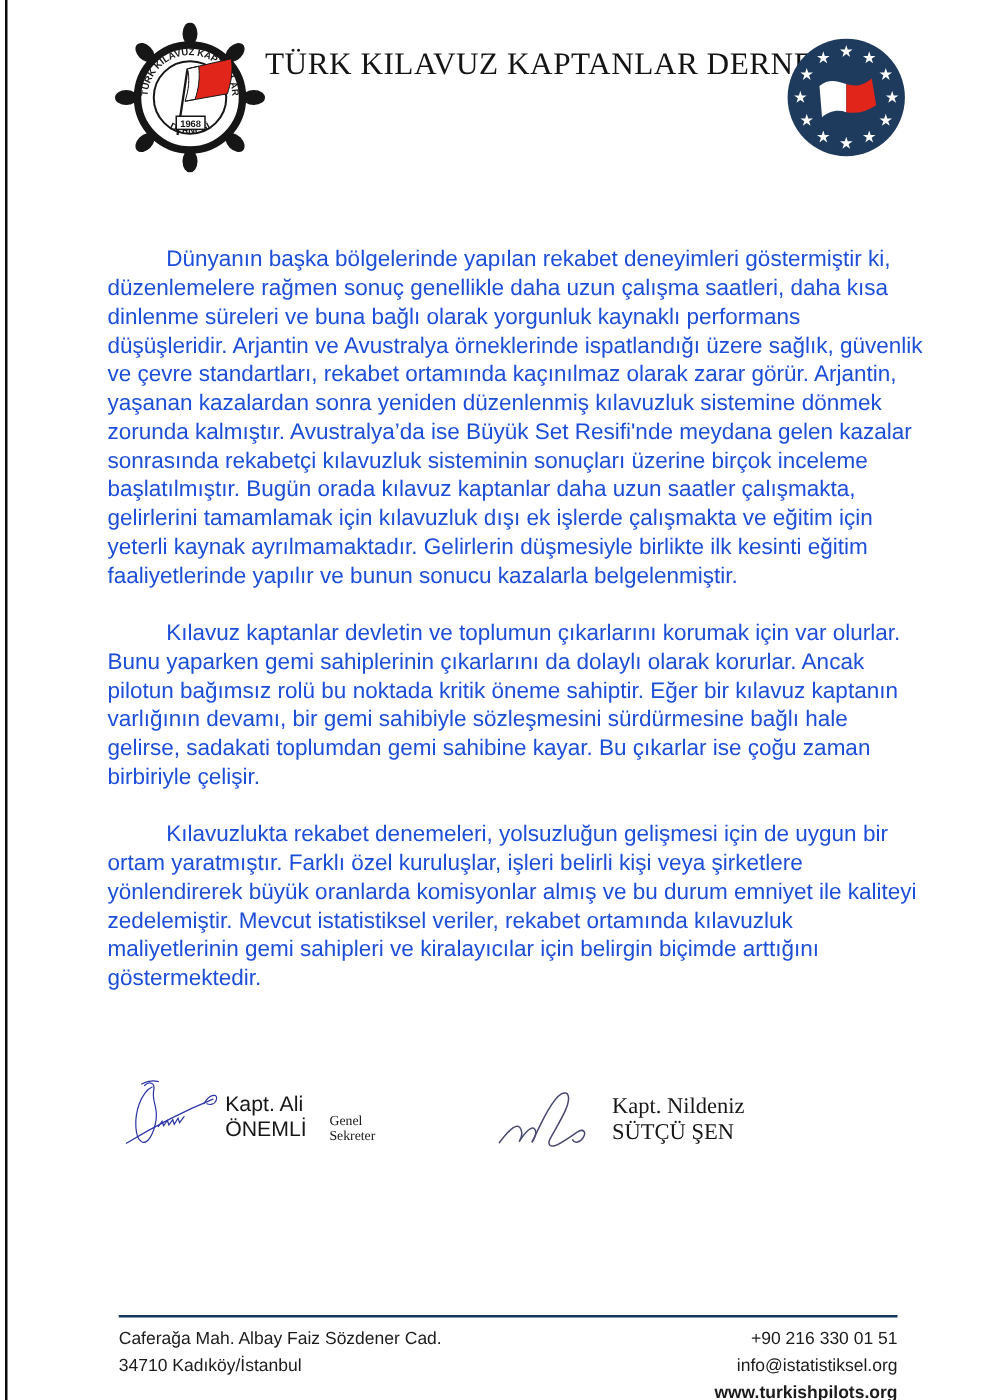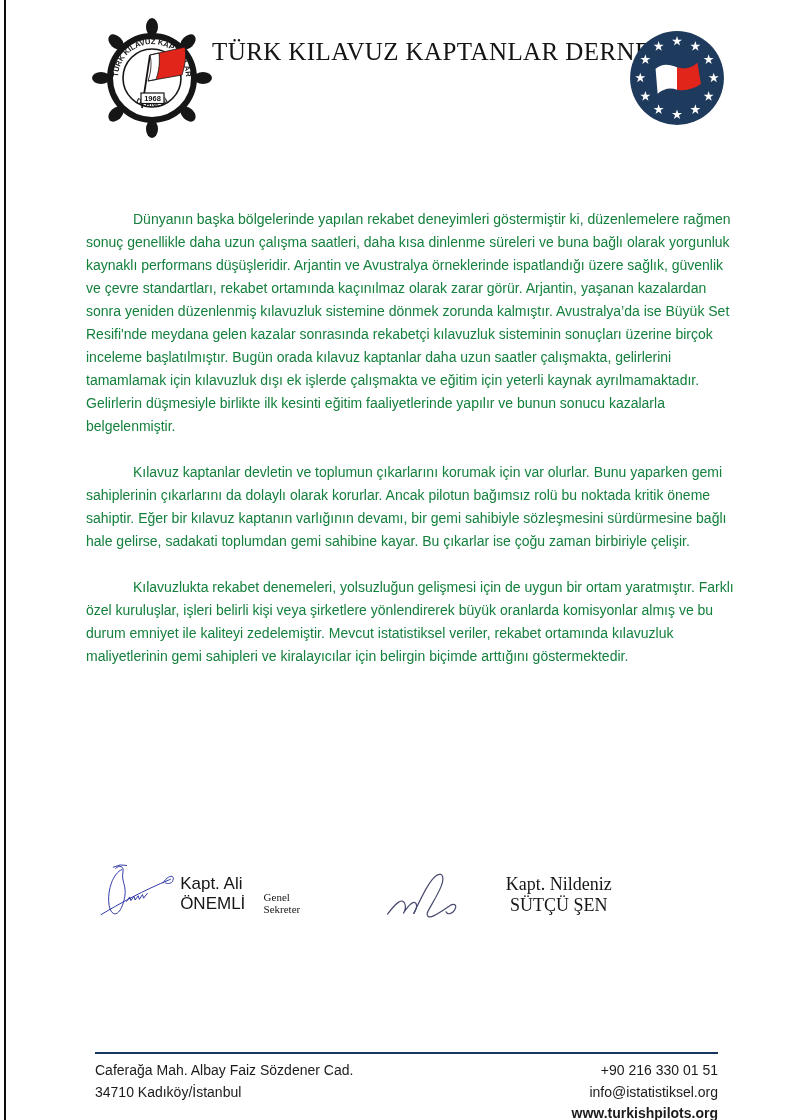--- a/index.html
+++ b/index.html
@@ -20,30 +20,30 @@
     color:#141414; letter-spacing:0.4px; white-space:nowrap;
   }
   .org-subtitle {
     font-family:"Liberation Serif", serif; font-size:21.5px; font-weight:700;
     font-style:italic; color:#141414; margin-top:9px;
   }
   .logo-right { position:absolute; left:626px; top:27px; width:102px; height:102px; }
 
   
   .body-text {
-    position:absolute; left:86px; top:208px; width:653px;
-    font-size:14px; line-height:23px; color:#15803d;
+    position:absolute; left:86px; top:196px; width:653px;
+    font-size:18px; line-height:23px; color:#1d4ed8;
   }
   .body-text p { margin:0 0 23px 0; text-indent:47px; }
 
   
   .signature-row { position:absolute; left:0; top:840px; width:793px; }
   .sig-col { position:absolute; display:flex; align-items:center; }
   .sig-col.sig-left  { left:95px;  top:0;  width:210px; }
-  .sig-col.sig-right { left:380px; top:0;  width:260px;text-align:center; }
+  .sig-col.sig-right { left:392px; top:0;  width:260px; }
   .sig-image-1 { width:135px; height:103px; margin-bottom:4px; }
   .sig-image-2 { width:125px; height:84px;  margin-top:16px; margin-bottom:10px; }
   .sig-name-1 { font-family:"Liberation Sans", sans-serif; font-size:17px; color:#161616; }
   .sig-title-1 { font-family:"Liberation Serif", serif; font-size:11px; color:#161616; margin-top:18px; }
   .sig-name-2 { font-family:"Liberation Serif", serif; font-size:18px; color:#161616; }
   .sig-title-2 { font-family:"Liberation Serif", serif; font-size:17.5px; color:#161616; margin-top:3px; }
 
   
   .footer-rule { position:absolute; left:95px; top:1052px; width:623px; height:2px; background:#17365d; }
   .footer {

